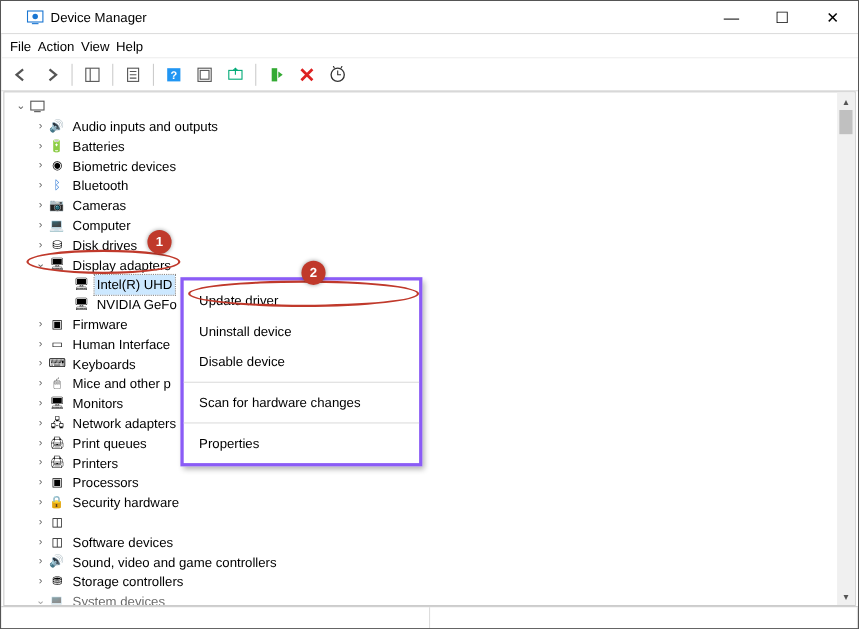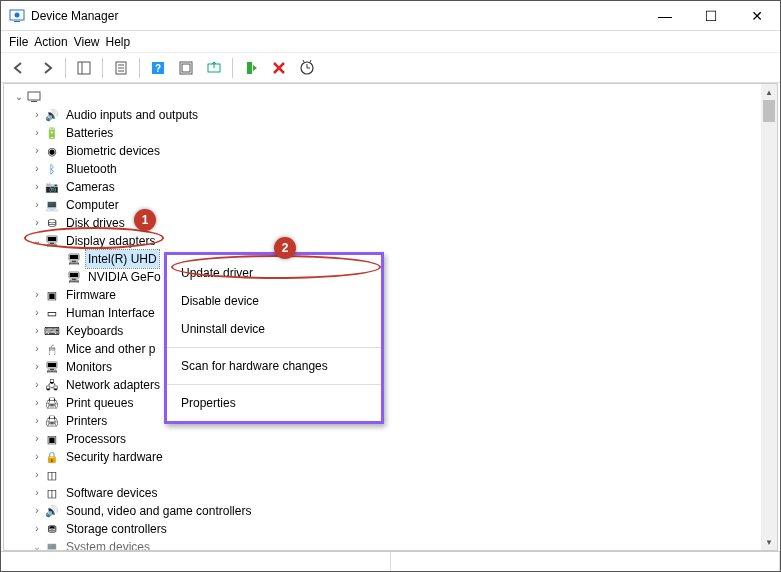--- a/index.html
+++ b/index.html
@@ -1,18 +1,18 @@
 <!DOCTYPE html>
 <html><head>
 <meta charset="utf-8">
 <style>
 * { margin: 0; padding: 0; box-sizing: border-box; font-family: "Segoe UI", Tahoma, sans-serif; }
 body { background: #fff; width: 781px; height: 572px; overflow: hidden; position: relative; border: 1px solid #555; }
 .titlebar { height: 30px; display: flex; align-items: center; justify-content: space-between; border-bottom: 1px solid #ddd; background:#fff;}
-.titlebar-left { display: flex; align-items: center; gap: 6px; padding-left: 8px; }
+.titlebar-left { display: flex; align-items: center; gap: 6px; padding-left: 23px; }
 .titlebar-icon { width: 16px; height: 16px; display:inline-block; }
 .titlebar-text { font-size: 12px; }
 .win-controls { display: flex; }
 .win-btn { width: 46px; height: 30px; display:flex; align-items:center; justify-content:center; font-size:14px; }
 .menubar { height: 22px; display: flex; align-items: center; gap: 6px; padding-left: 8px; font-size: 12px; border-bottom:1px solid #eee;}
 .menubar span { cursor: default; }
 .toolbar { height: 30px; display:flex; align-items:center; gap:4px; padding: 0 6px; border-bottom: 1px solid #ddd; }
 .tool-btn { width:24px; height:24px; display:flex; align-items:center; justify-content:center; border:1px solid transparent; }
 .tool-sep { width:1px; height:20px; background:#ccc; margin:0 2px;}
 .tree-area { position:relative; height: calc(572px - 30px - 22px - 30px - 22px); overflow:hidden; border:1px solid #ccc; margin:0 2px;}
@@ -274,22 +274,22 @@
         <span class="node-label">System devices</span>
       </div>
 
     <div class="red-oval-outer" style="left:20px; top:143px; width:140px; height:22px; border-radius:70px/11px;"></div>
     <div class="circle-badge" style="left:130px; top:125px;">1</div>
     <div class="circle-badge" style="left:270px; top:153px;">2</div>
 
     <div class="context-menu" style="left:160px; top:168px;">
       <div class="red-oval-outer" style="left:4px; top:0px; width:210px; height:24px; border-radius:105px/12px;"></div>
       <div class="ctx-item">Update driver</div>
+      <div class="ctx-item">Uninstall device</div>
       <div class="ctx-item">Disable device</div>
-      <div class="ctx-item">Uninstall device</div>
       <div class="ctx-sep"></div>
       <div class="ctx-item">Scan for hardware changes</div>
       <div class="ctx-sep"></div>
       <div class="ctx-item bold">Properties</div>
     </div>
 
   </div>
   <div class="tree-scroll">
     <div class="scroll-arrow" style="top:0;">▴</div>
     <div class="scroll-thumb"></div>

